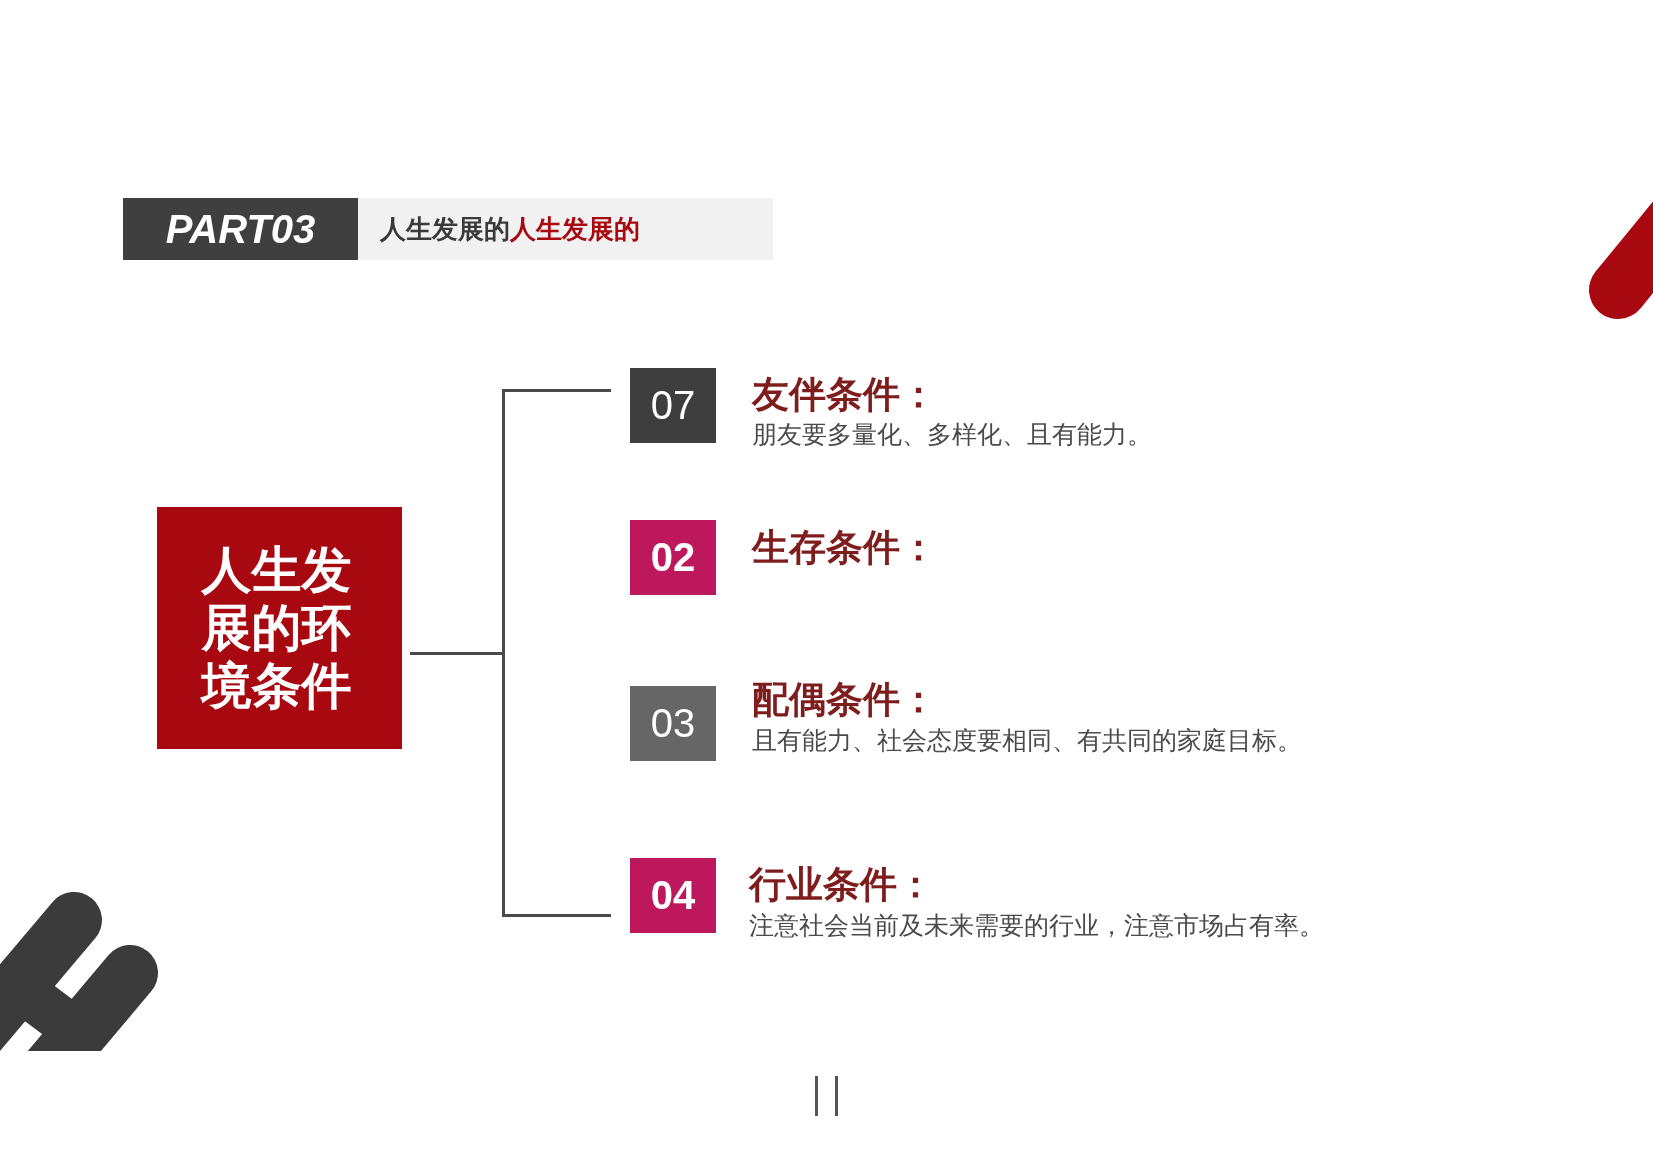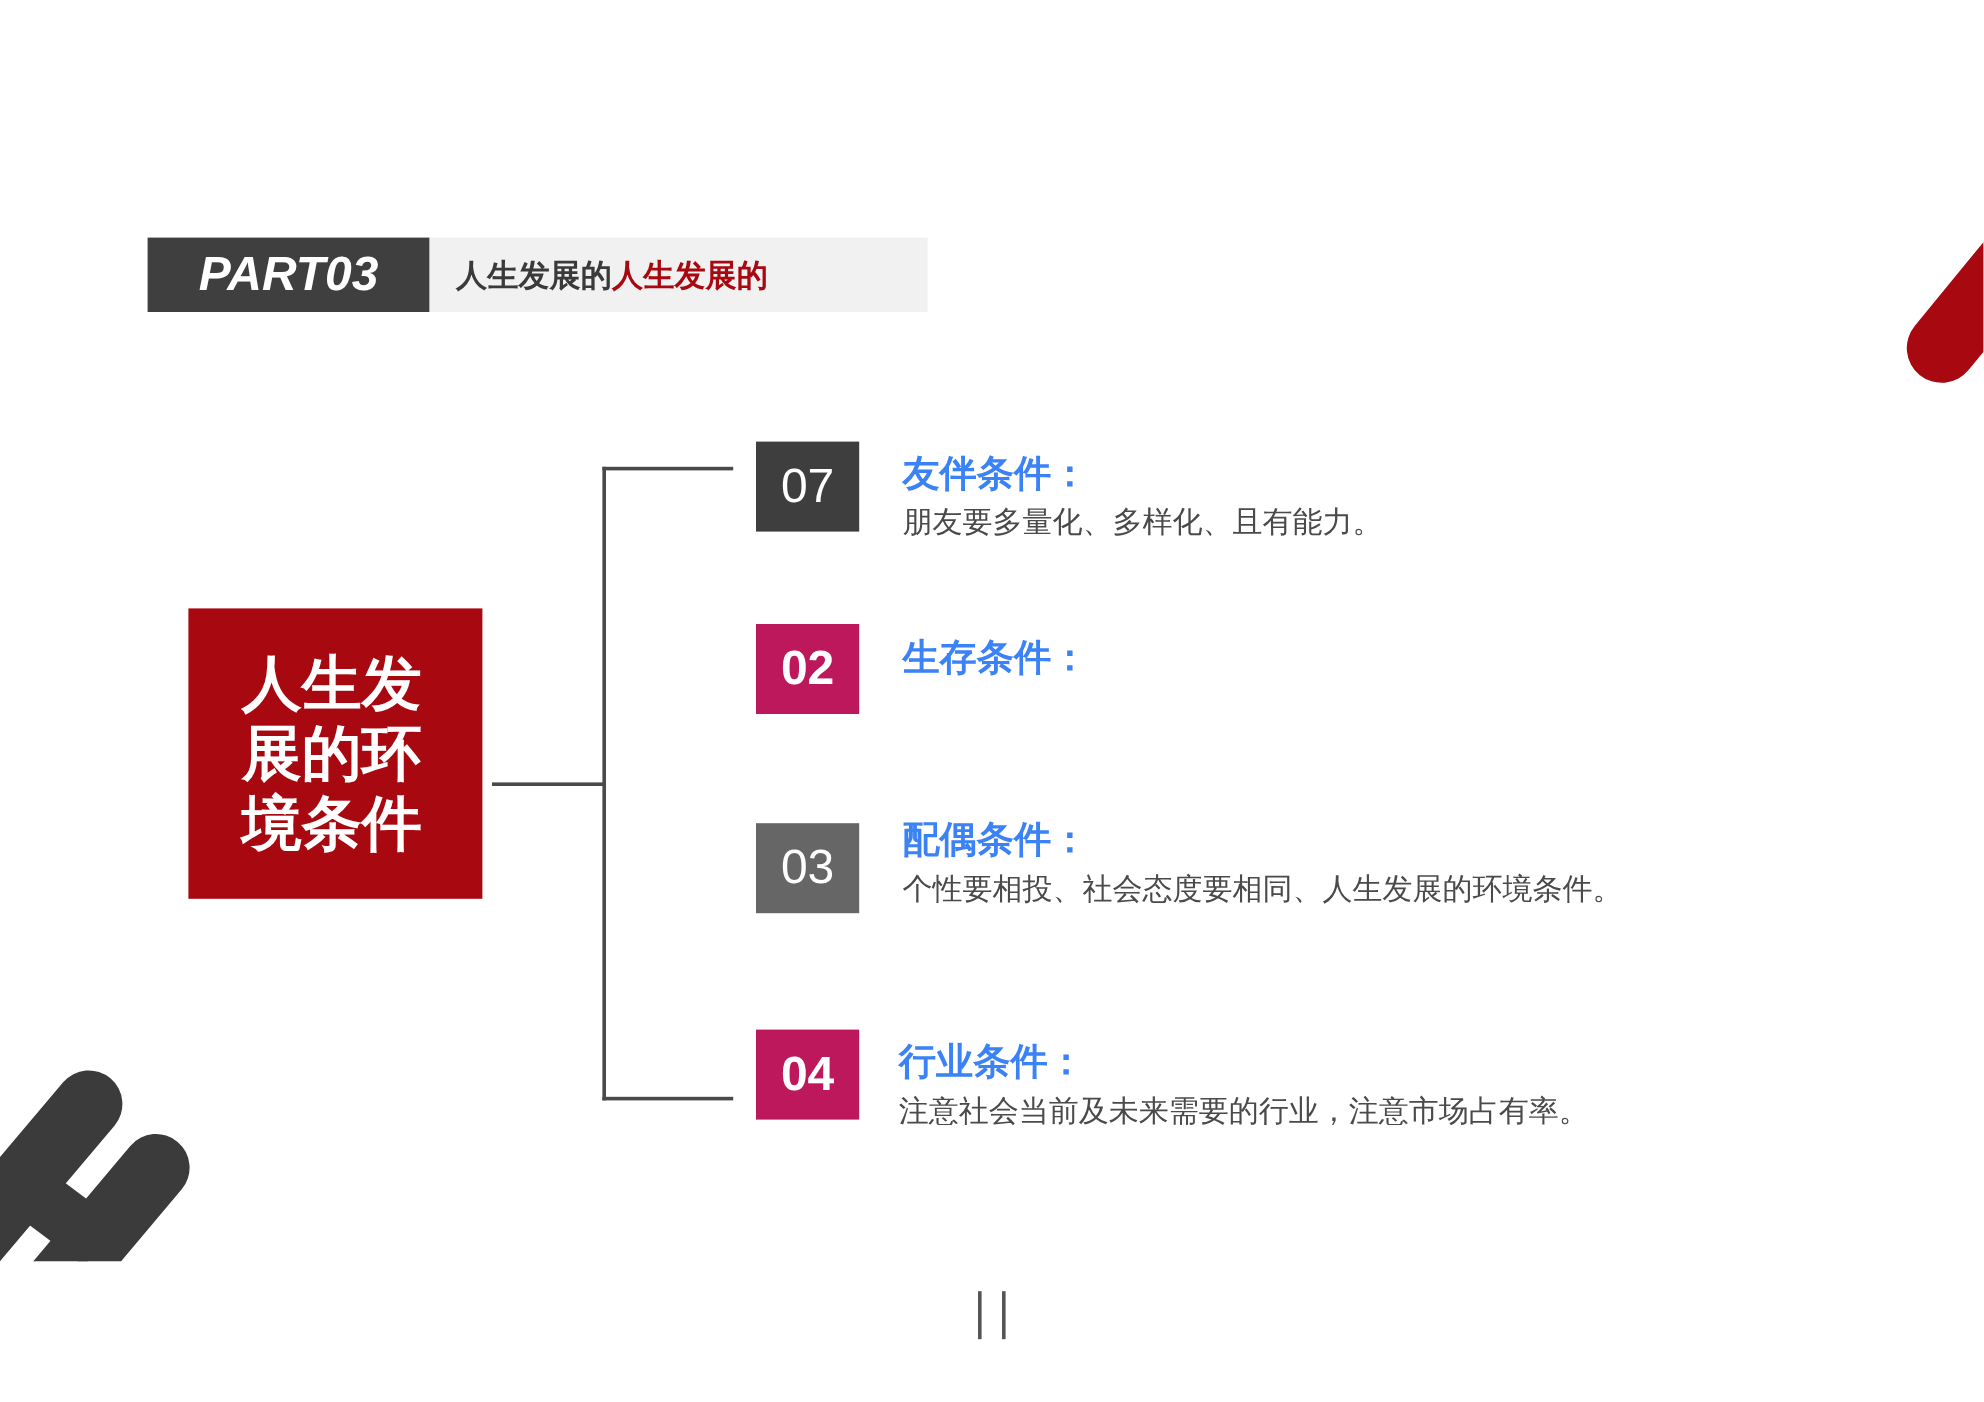--- a/index.html
+++ b/index.html
@@ -60,21 +60,21 @@
       color: #ffffff;
       font-family: "Liberation Sans", sans-serif;
       font-size: 40px;
       display: flex; align-items: center; justify-content: center;
     }
     .c-dark { background: #3e3e3e; }
     .c-red { background: #be185d; font-weight: bold; }
     .c-grey { background: #666667; }
 
     .item-title {
-      font-weight: bold; font-size: 31px; color: #3b82f6;
+      font-weight: bold; font-size: 37px; color: #7f1d1d;
       white-space: nowrap; line-height: 34px;
     }
     .item-desc {
       font-size: 25px; color: #4a4a4a;
       white-space: nowrap; line-height: 32px;
     }
   </style>
 </head>
 <body>
 
@@ -124,21 +124,21 @@
 
   <div class="abs num-box c-red" style="top:520px;">
     <span>02</span>
   </div>
   <div class="abs item-title" style="left:752px; top:531px;">生存条件：</div>
 
   <div class="abs num-box c-grey" style="top:686px;">
     <span>03</span>
   </div>
   <div class="abs item-title" style="left:752px; top:683px;">配偶条件：</div>
-  <div class="abs item-desc" style="left:752px; top:725px;">个性要相投、社会态度要相同、人生发展的环境条件。</div>
+  <div class="abs item-desc" style="left:752px; top:725px;">且有能力、社会态度要相同、有共同的家庭目标。</div>
 
   <div class="abs num-box c-red" style="top:858px;">
     <span>04</span>
   </div>
   <div class="abs item-title" style="left:749px; top:868px;">行业条件：</div>
   <div class="abs item-desc" style="left:749px; top:910px;">注意社会当前及未来需要的行业，注意市场占有率。</div>
 
   <div class="abs" style="left:812px; top:1076px; width:30px; height:41px;">
     <div class="abs" style="left:3px; top:0; width:3px; height:40px; background:#555555;"></div>
     <div class="abs" style="left:23px; top:0; width:3px; height:40px; background:#555555;"></div>

